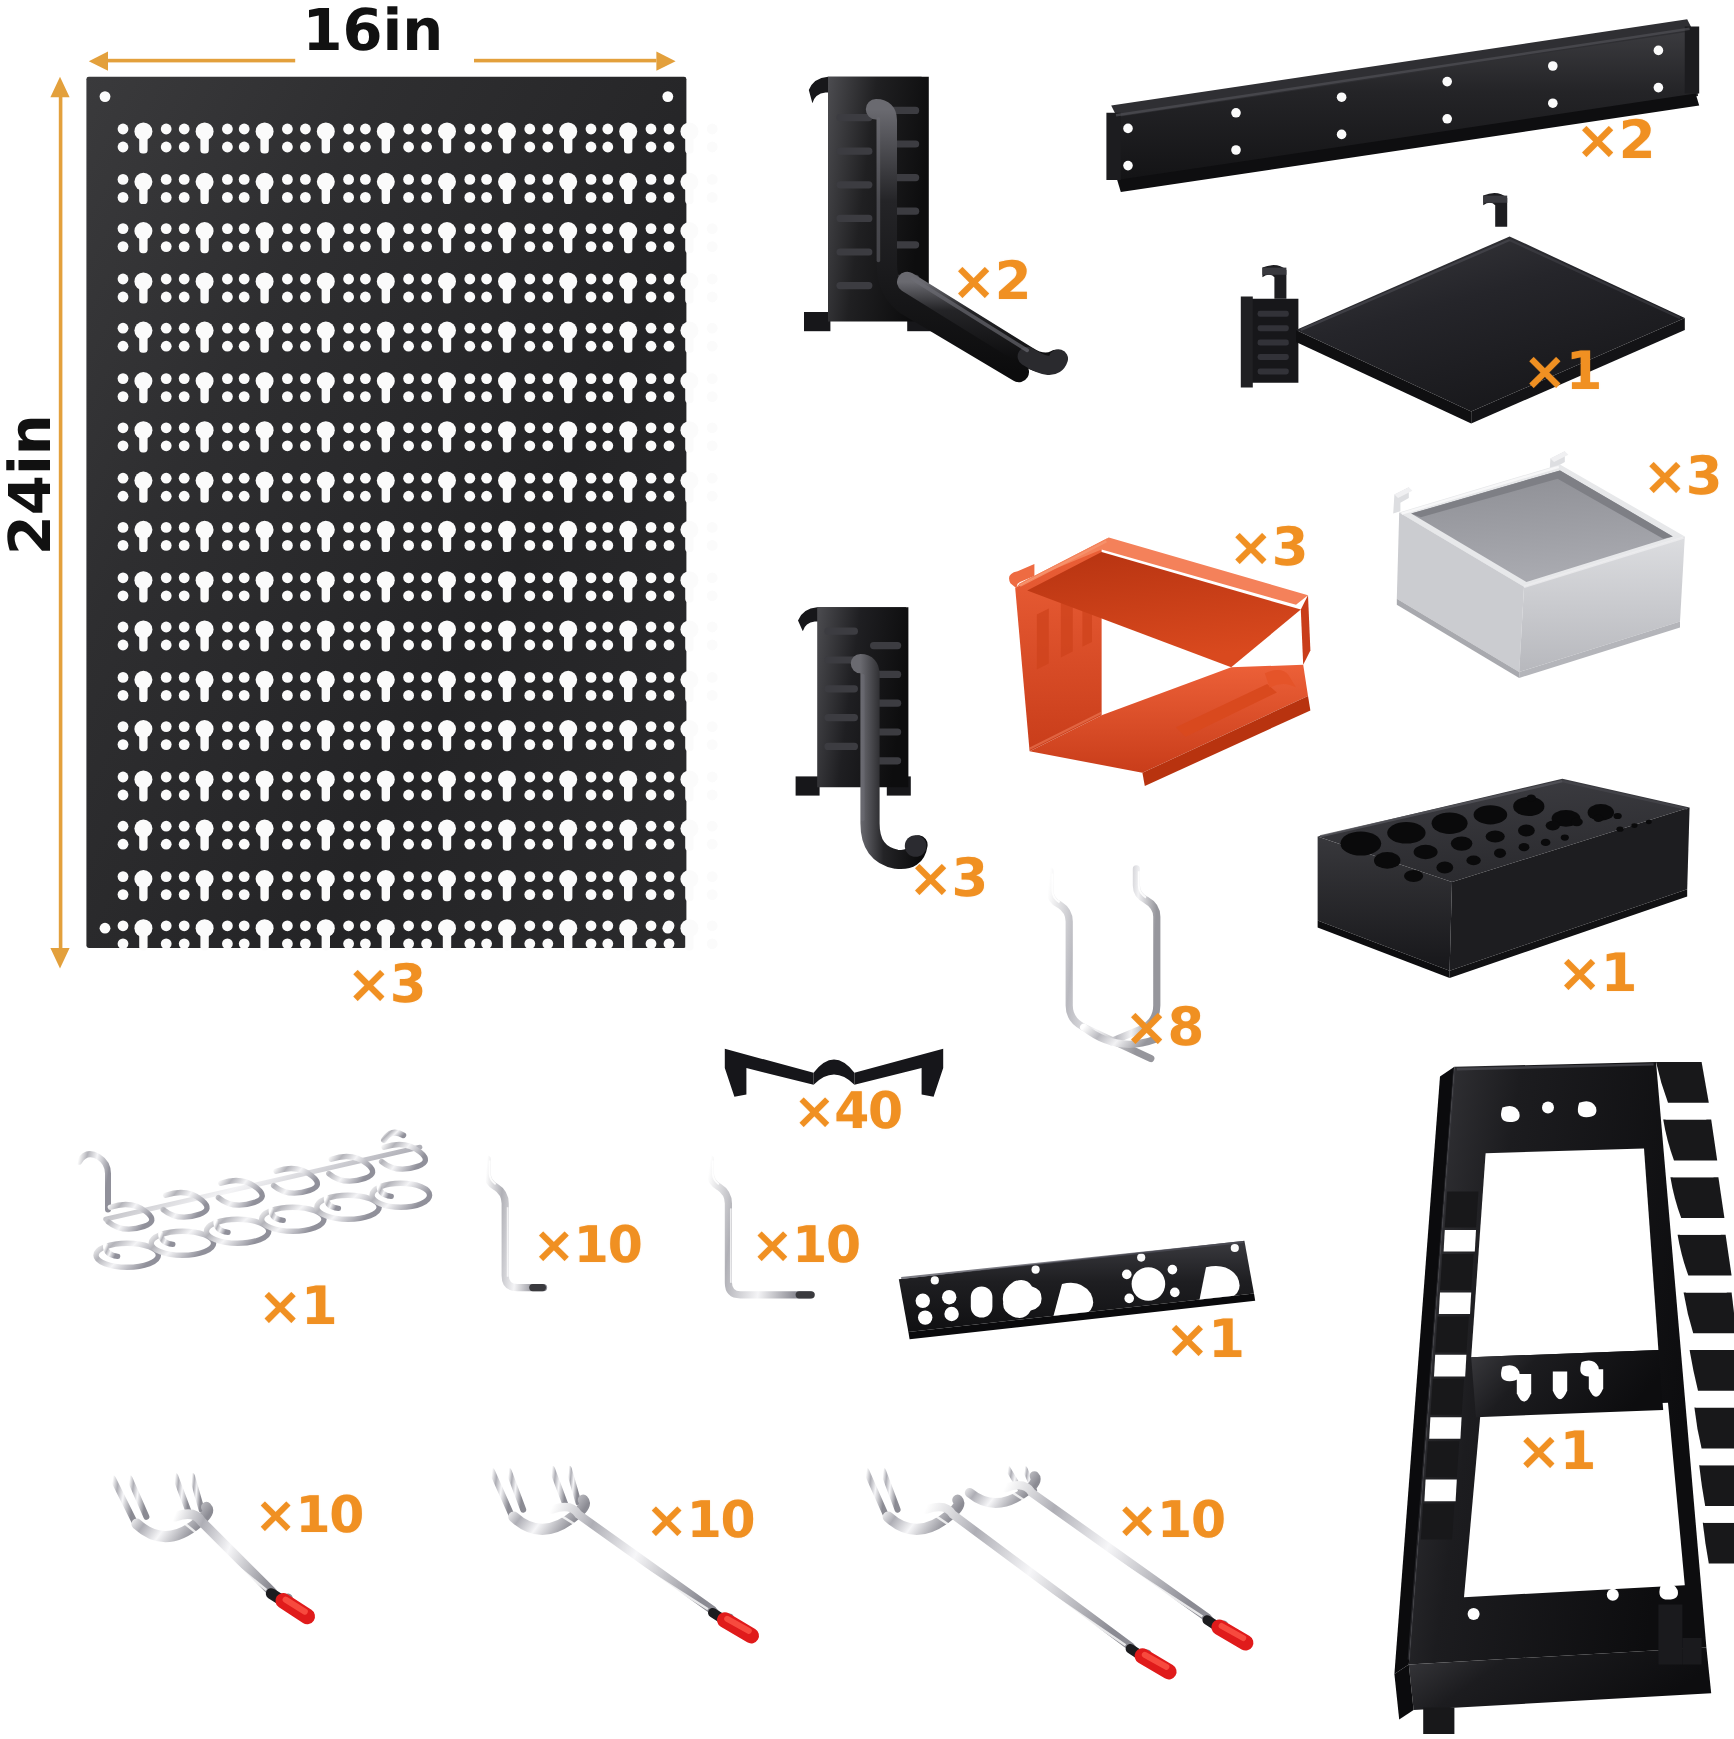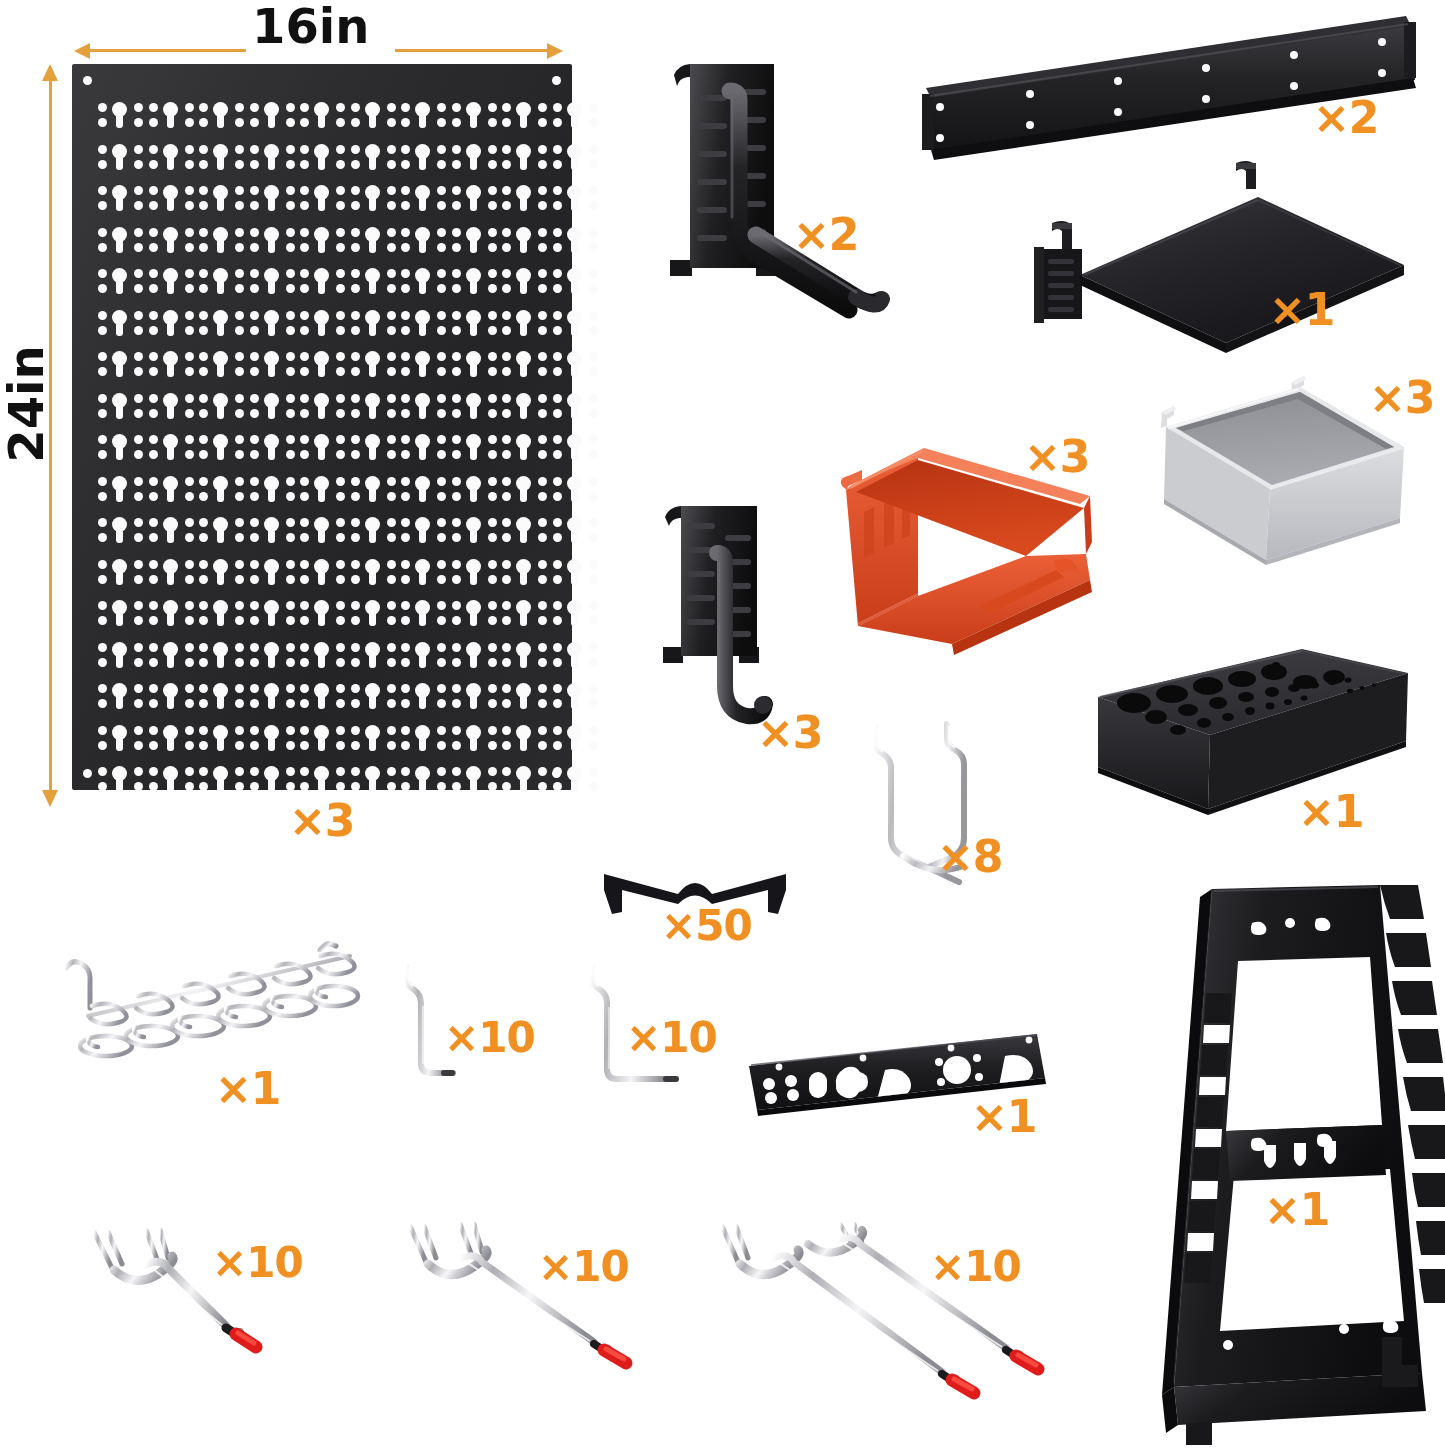--- a/index.html
+++ b/index.html
@@ -1780,21 +1780,21 @@
   <div class="part" style="left:600px;top:868px;width:190px;height:62px;">
     <svg width="190" height="62" viewBox="0 0 190 62">
 
       <path d="M4 6 L78 26 L78 36 L22 22 L22 44 L12 46 L4 22 Z" fill="#16161a"></path>
 
       <path d="M78 26 q17 -22 34 0 v10 q-17 -17 -34 0 z" fill="#16161a"></path>
 
       <path d="M186 6 L112 26 L112 36 L168 22 L168 44 L178 46 L186 22 Z" fill="#16161a"></path>
     </svg>
   </div>
-  <div class="qty" style="left:661px;top:905px;font-size:42px;">×50</div>
+  <div class="qty" style="left:661px;top:905px;font-size:42px;">×40</div>
 
   <div class="part" style="left:58px;top:946px;width:300px;height:145px;">
     <svg width="300" height="145" viewBox="0 0 300 145">
       <defs>
         <linearGradient id="mlrWire" x1="0" y1="0" x2="1" y2="0.4">
           <stop offset="0" stop-color="#ffffff"></stop>
             <stop offset=".25" stop-color="#b3b3b9"></stop>
           <stop offset=".55" stop-color="#f4f4f6"></stop>
             <stop offset="1" stop-color="#90909a"></stop>
         </linearGradient>

